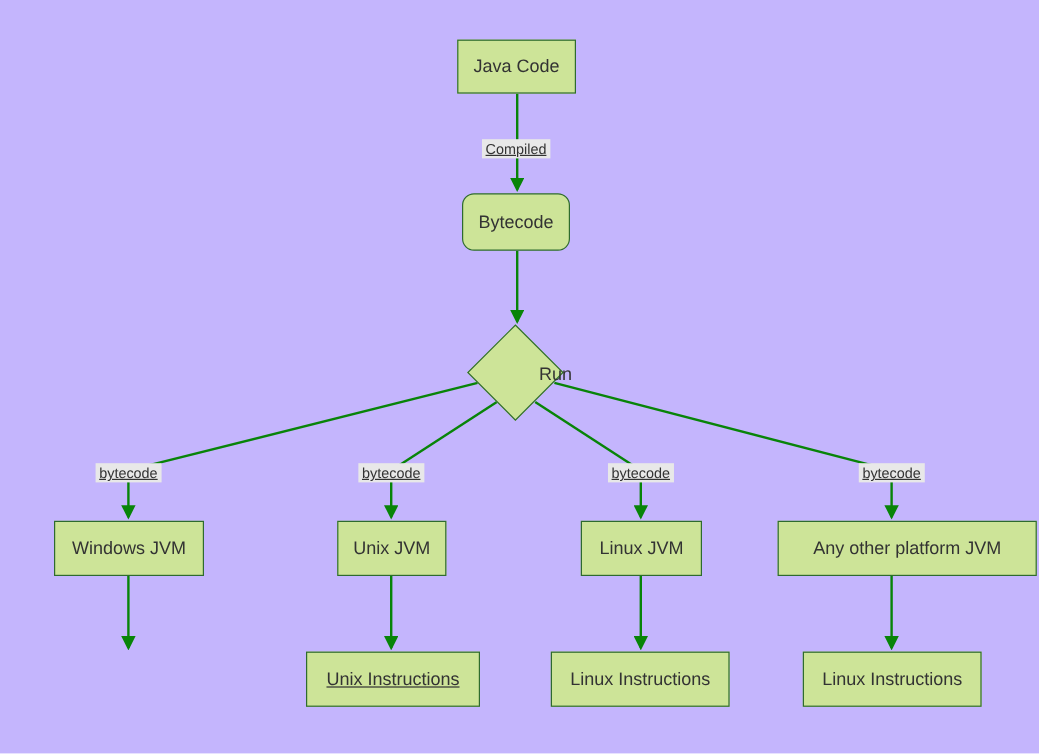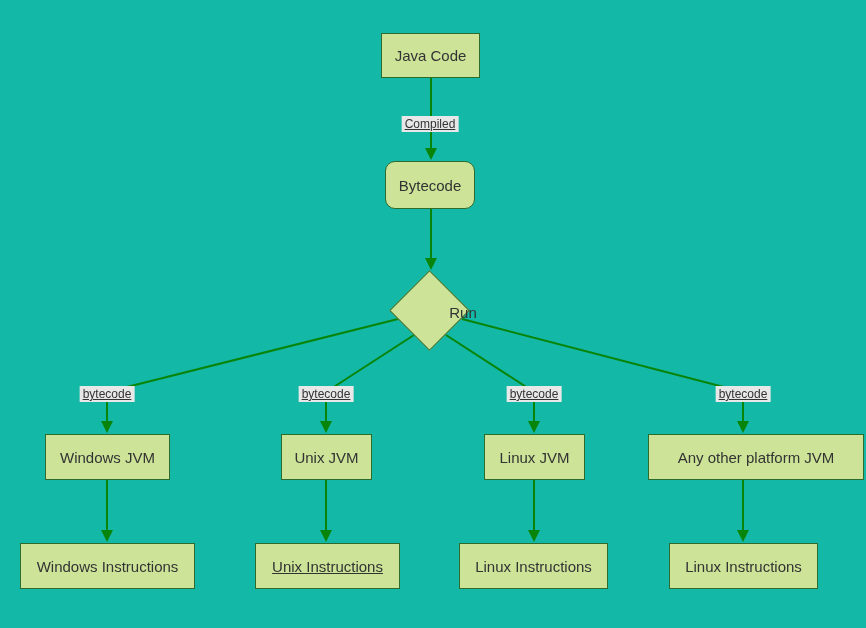--- a/index.html
+++ b/index.html
@@ -1,19 +1,19 @@
 <!DOCTYPE html>
 <html><head>
 <meta charset="utf-8">
 <style>
   html,body{margin:0;padding:0;background:#ffffff;}
   #stage{
     position:relative;
     width:866px;height:628px;
-    background:#14b8a6;
+    background:#c4b5fd;
     font-family:"Liberation Sans", sans-serif;
     overflow:hidden;
   }
   #edges{position:absolute;left:0;top:0;width:866px;height:628px;}
   .node{
     position:absolute;
     box-sizing:border-box;
     background:#cde498;
     border:1.4px solid #2e6b2e;
     color:#333333;
@@ -107,21 +107,20 @@
   <div class="diamond-label">Run</div>
 
   <div class="node n-wjvm">Windows JVM</div>
 
   <div class="node n-ljvm">Linux JVM</div>
 
   <div class="node n-ujvm">Unix JVM</div>
 
   <div class="node n-ojvm">Any other platform JVM</div>
 
-  <div class="node n-winstr">Windows Instructions</div>
 
   <div class="node n-uinstr">Unix Instructions</div>
 
   <div class="node n-linstr1">Linux Instructions</div>
 
   <div class="node n-linstr2">Linux Instructions</div>
 
   <div class="edge-label el-compiled">Compiled</div>
 
   <div class="edge-label el-b1">bytecode</div>

